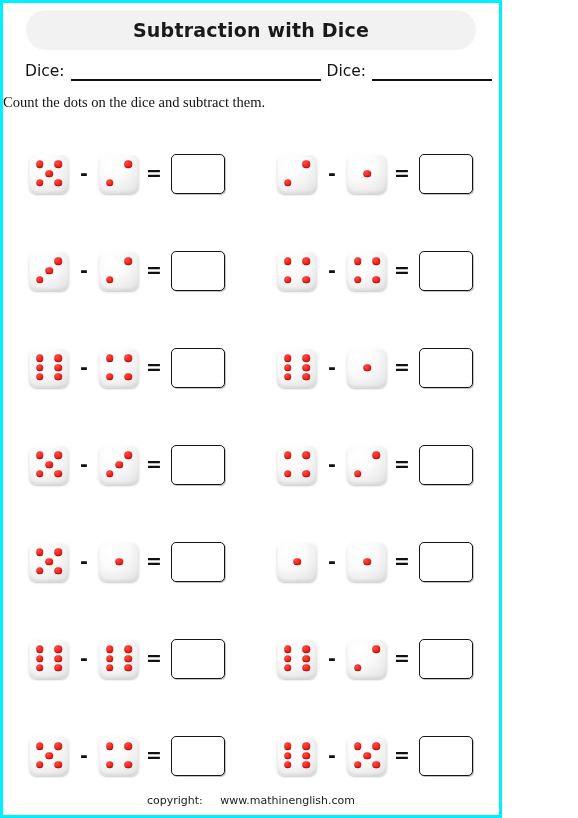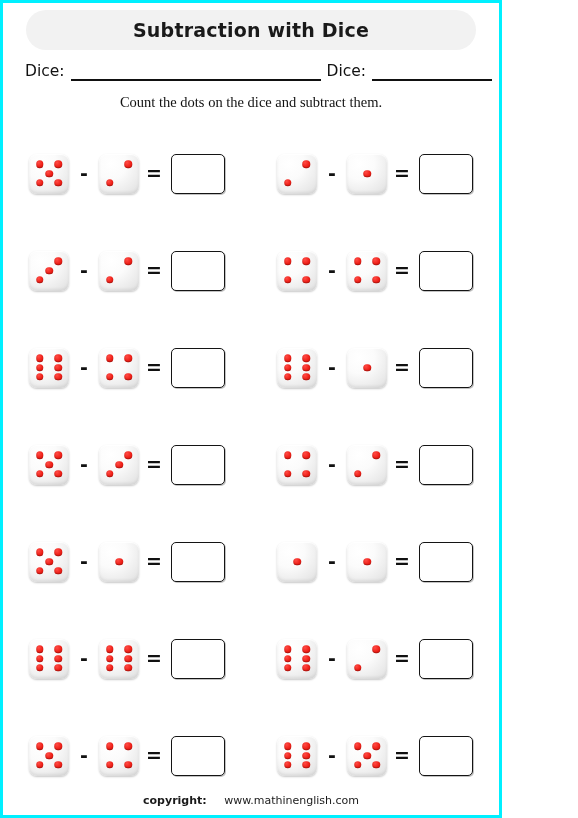--- a/index.html
+++ b/index.html
@@ -56,21 +56,21 @@
   }
   .rule {
     border-bottom: 2px solid #111;
     height: 13px;
   }
   .rule-name { flex: 0 0 250px; margin: 0 6px 0 6px; }
   .rule-score { flex: 0 0 120px; margin-left: 6px; }
 
   .instruction {
     margin-top: 13px;
-    text-align: center;
+    text-align: left;
     font-family: "Liberation Serif", serif;
     font-size: 14.5px;
     color: #111;
   }
 
   
   .problems {
     margin-top: 14px;
     display: flex;
     flex-direction: column;
@@ -157,21 +157,21 @@
   .footer {
     position: absolute;
     left: 0;
     right: 0;
     bottom: 8px;
     text-align: center;
     font-family: "DejaVu Sans", sans-serif;
     font-size: 11px;
     color: #1a1a1a;
   }
-  .footer .cr-label { margin-right: 14px; font-weight: bold; }
+  .footer .cr-label { margin-right: 14px; }
 </style>
 </head>
 <body>
 
 <div id="page">
 
   <div class="title-bar">
     <div class="title-text">Subtraction with Dice</div>
   </div>
 

